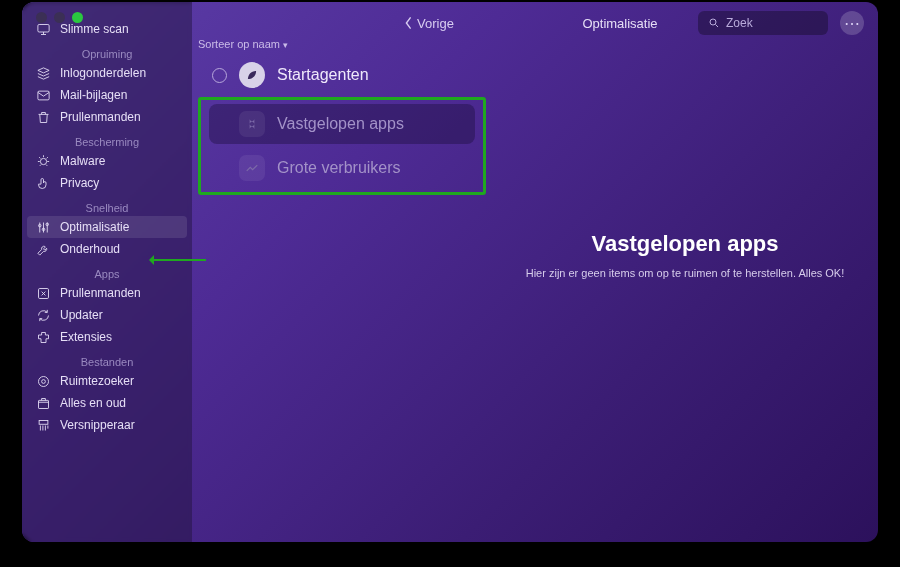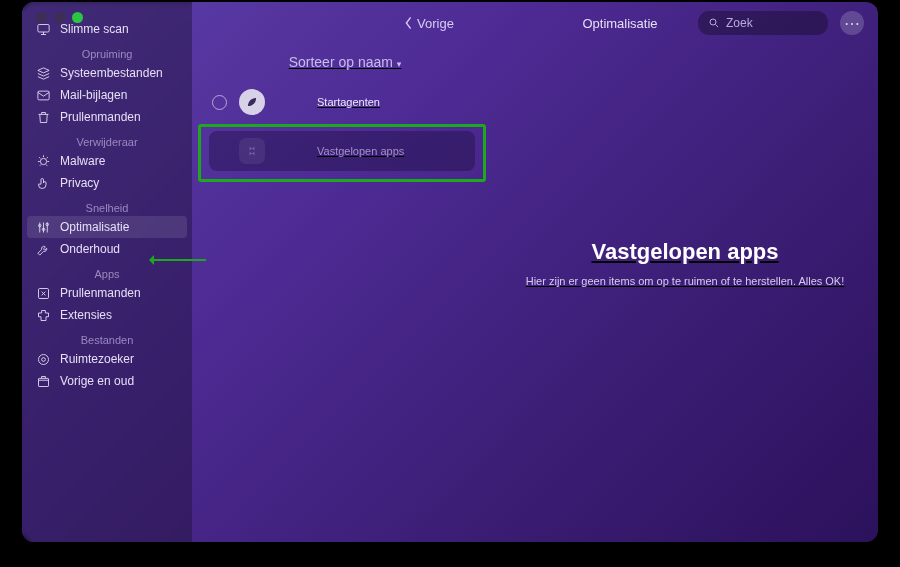--- a/index.html
+++ b/index.html
@@ -57,60 +57,60 @@
     font-size: 13px;
     z-index: 5;
   }
   .back-btn { display: flex; align-items: center; gap: 4px; margin-left: 42px; color: #d8cdf1; cursor: default; }
   .back-btn svg { width: 9px; height: 14px; stroke: #d8cdf1; fill: none; stroke-width: 2;}
   .title { position: absolute; left: 50%; transform: translateX(-50%); color: #e6dff6; font-size: 13px; }
   .search {
     margin-left: auto; margin-right: 12px;
     display: flex; align-items: center; gap: 6px;
     background: rgba(0,0,0,.30);
-    border-radius: 11px;
+    border-radius: 6px;
     padding: 4px 10px;
     min-width: 130px;
     height: 24px;
     color: #b9abdb;
     font-size: 12px;
   }
   .search svg { width: 12px; height: 12px; stroke: #b9abdb; fill: none; stroke-width: 2; }
   .avatar {
     width: 24px; height: 24px; border-radius: 50%;
     background: rgba(255,255,255,.18);
     display: flex; align-items: center; justify-content: center;
     margin-right: 14px;
     font-size: 16px; color: #d8cdf1;
   }
 
   
-  .main { flex: 1; position: relative; padding-top: 42px; display: flex; text-decoration: underline; }
+  .main { flex: 1; position: relative; padding-top: 26px; display: flex; }
 
   .leftcol { width: 300px; padding: 6px 0 0 6px; }
-  .sortline { text-align: center; font-size: 14px; color: #cabbe8; margin: 4px 0 12px; }
+  .sortline { font-size: 11px; color: #cabbe8; margin: 4px 0 5px; }
   .sortline::after { content: " ▾"; font-size: 9px; }
 
   .entry {
     display: flex; align-items: center; gap: 12px;
     padding: 6px 10px 6px 14px;
     height: 40px;
   }
   .entry .radio {
     width: 15px; height: 15px; border-radius: 50%;
     border: 1.5px solid #b7a7db; flex-shrink: 0;
   }
   .entry .eicon {
     width: 26px; height: 26px; border-radius: 50%;
     background: #d8d2e8;
     display: flex; align-items: center; justify-content: center;
     flex-shrink: 0;
   }
   .entry .eicon svg { width: 14px; height: 14px; fill: #3a2a5c; }
-  .entry .elabel { color: #efe9fb; font-size: 11px; margin-left: 40px; }
+  .entry .elabel { color: #efe9fb; font-size: 16px; }
   .entry.dim .elabel { color: #a392c8; }
   .entry.dim .eicon { background: rgba(255,255,255,.07); }
   .entry.dim .eicon svg { fill: #7c6aa8; }
 
   .highlight-box {
     border: 3px solid #1fa81f;
     border-radius: 3px;
     margin: 2px 6px 0 0;
     padding: 2px 0 4px;
   }
@@ -169,40 +169,40 @@
     </div>
 
     <div id="sections">
         <div class="side-section">Opruiming</div>
         <div class="side-item">
           <span class="side-icon">
             <svg viewBox="0 0 24 24">
               <path d="M12 3l9 4-9 4-9-4 9-4zM3 12l9 4 9-4M3 17l9 4 9-4"></path>
             </svg>
           </span>
-          <span>Systeembestanden</span>
+          <span>Inlogonderdelen</span>
         </div>
         <div class="side-item">
           <span class="side-icon">
             <svg viewBox="0 0 24 24">
               <rect x="3" y="5" width="18" height="14" rx="2"></rect>
               <path d="M3 7l9 6 9-6"></path>
             </svg>
           </span>
           <span>Mail-bijlagen</span>
         </div>
         <div class="side-item">
           <span class="side-icon">
             <svg viewBox="0 0 24 24">
               <path d="M4 7h16M9 7V4h6v3M6 7l1 13h10l1-13"></path>
             </svg>
           </span>
           <span>Prullenmanden</span>
         </div>
-        <div class="side-section">Verwijderaar</div>
+        <div class="side-section">Bescherming</div>
         <div class="side-item">
           <span class="side-icon">
             <svg viewBox="0 0 24 24">
               <circle cx="12" cy="12" r="5"></circle>
               <path d="M12 2v3M5 5l2 2M19 5l-2 2M3 12h3M18 12h3M6 19l2-2M18 19l-2-2"></path>
             </svg>
           </span>
           <span>Malware</span>
         </div>
         <div class="side-item">
@@ -239,20 +239,28 @@
             <svg viewBox="0 0 24 24">
               <rect x="4" y="4" width="16" height="16" rx="2"></rect>
               <path d="M9 9l6 6M15 9l-6 6"></path>
             </svg>
           </span>
           <span>Prullenmanden</span>
         </div>
         <div class="side-item">
           <span class="side-icon">
             <svg viewBox="0 0 24 24">
+              <path d="M4 12a8 8 0 0114-5M20 12a8 8 0 01-14 5M18 3v4h-4M6 21v-4h4"></path>
+            </svg>
+          </span>
+          <span>Updater</span>
+        </div>
+        <div class="side-item">
+          <span class="side-icon">
+            <svg viewBox="0 0 24 24">
               <path d="M4 8h5V4h6v4h5v6h-4v6h-8v-6H4z"></path>
             </svg>
           </span>
           <span>Extensies</span>
         </div>
         <div class="side-section">Bestanden</div>
         <div class="side-item">
           <span class="side-icon">
             <svg viewBox="0 0 24 24">
               <circle cx="12" cy="12" r="8"></circle>
@@ -261,21 +269,30 @@
           </span>
           <span>Ruimtezoeker</span>
         </div>
         <div class="side-item">
           <span class="side-icon">
             <svg viewBox="0 0 24 24">
               <rect x="4" y="7" width="16" height="13" rx="1"></rect>
               <path d="M4 10h16M9 7V4h6v3"></path>
             </svg>
           </span>
-          <span>Vorige en oud</span>
+          <span>Alles en oud</span>
+        </div>
+        <div class="side-item">
+          <span class="side-icon">
+            <svg viewBox="0 0 24 24">
+              <rect x="5" y="4" width="14" height="6"></rect>
+              <path d="M7 12v8M11 12v8M15 12v8M19 12v5"></path>
+            </svg>
+          </span>
+          <span>Versnipperaar</span>
         </div>
       </div>
   </div>
 
   <div class="arrow"></div>
 
   <div class="main">
 
     <div class="topbar">
       <div class="back-btn">
@@ -315,20 +332,28 @@
 
       <div class="highlight-box">
         <div class="entry dim first">
           <span class="eicon square">
             <svg viewBox="0 0 24 24">
                 <path d="M7 3h10M7 21h10M8 3c0 5 8 5 8 9s-8 4-8 9M16 3c0 5-8 5-8 9s8 4 8 9"></path>
               </svg>
           </span>
           <span class="elabel">Vastgelopen apps</span>
         </div>
+        <div class="entry dim">
+          <span class="eicon square">
+            <svg viewBox="0 0 24 24">
+                <polyline points="3,17 9,11 13,15 21,7" fill="none" stroke="#7c6aa8" stroke-width="2"></polyline>
+              </svg>
+          </span>
+          <span class="elabel">Grote verbruikers</span>
+        </div>
       </div>
     </div>
 
     <div class="rightcol">
       <div class="r-title">Vastgelopen apps</div>
       <div class="r-sub">Hier zijn er geen items om op te ruimen of te herstellen. Alles OK!</div>
     </div>
 
   </div>
 </div>

